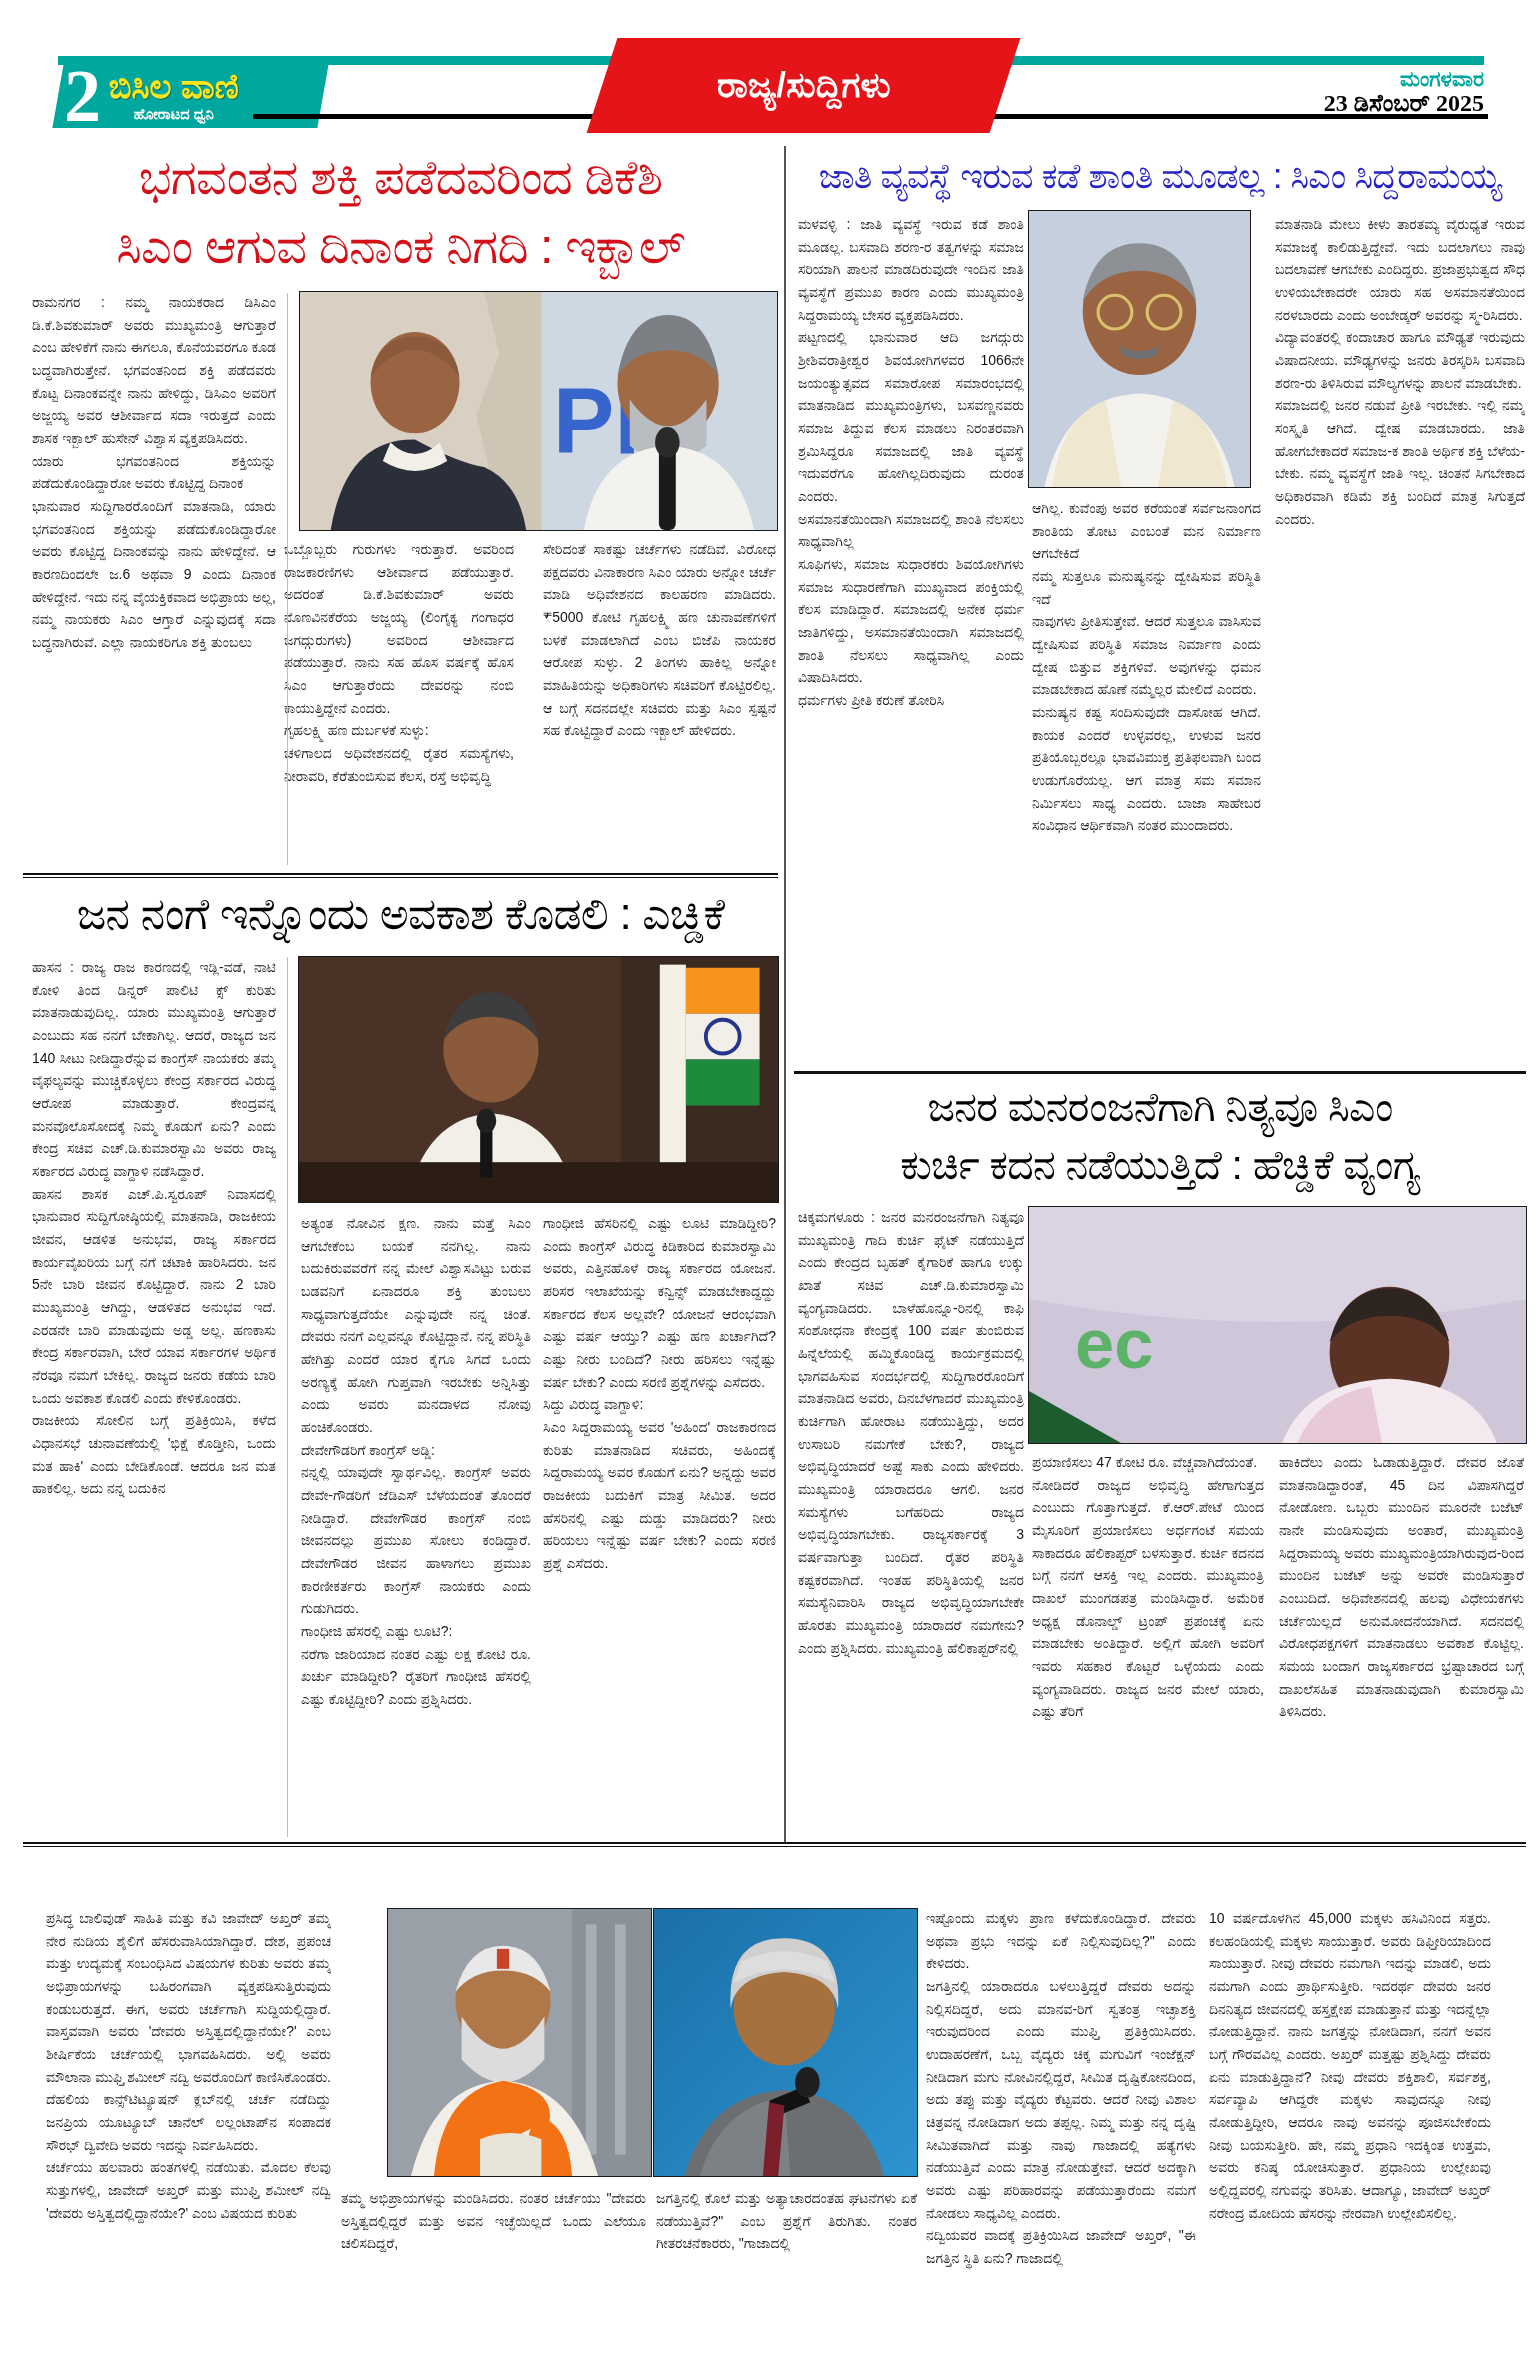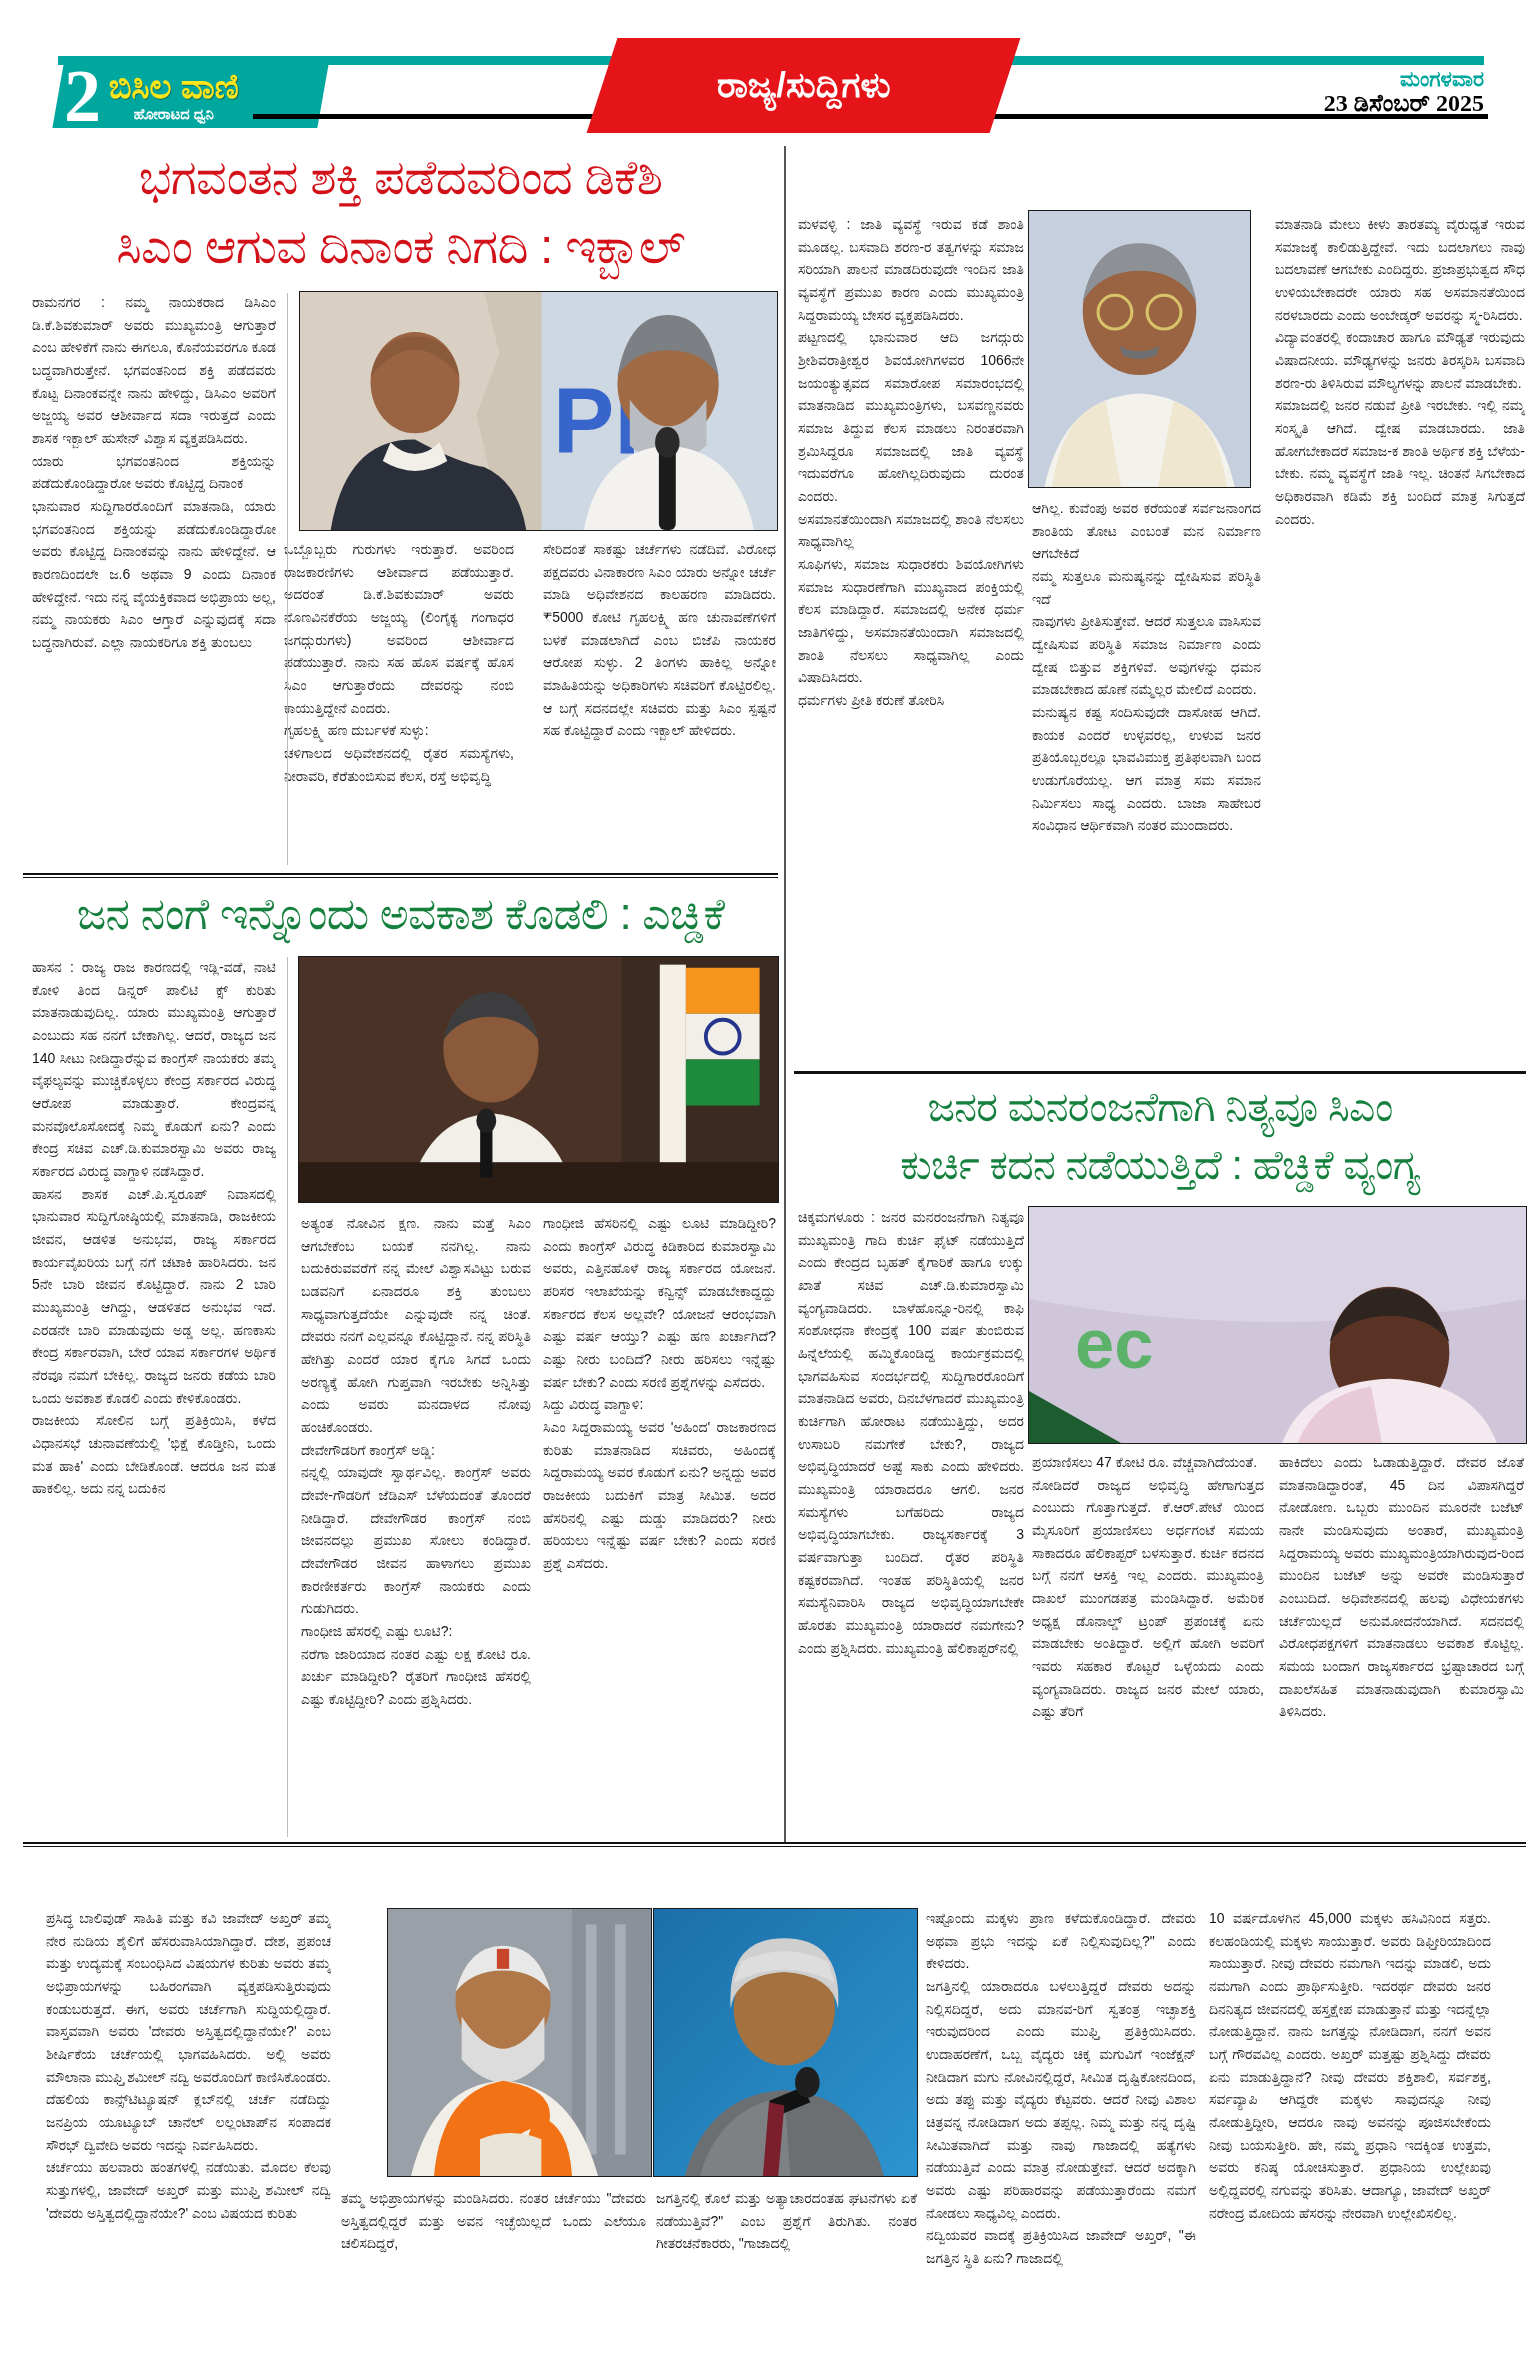--- a/index.html
+++ b/index.html
@@ -15,21 +15,21 @@
   .mast-tag{color:#ffffff;font-size:14.6px;font-weight:bold;text-align:center;margin-top:3.1px;}
   .section-ribbon{background:#e41418;transform:skewX(-18deg);display:flex;align-items:center;justify-content:center;}
   .section-ribbon span{transform:skewX(18deg);color:#ffffff;font-size:35px;font-weight:bold;}
   .weekday{color:#00a79e;font-size:21px;font-weight:bold;text-align:right;}
   .dateline{color:#000;font-size:24px;font-weight:bold;text-align:right;font-family:"Liberation Serif",serif;}
   .black-rule{background:#000;height:4.6px;}
   
   .hl{font-weight:normal;text-align:center;line-height:1.18;letter-spacing:-0.8px;}
   .hl-red{color:#d31118;}
   .hl-blue{color:#2724c4;}
-  .hl-black{color:#15803d;}
+  .hl-black{color:#000000;}
   
   .col{font-size:14px;line-height:1.62;text-align:justify;white-space:pre-line;color:#141414;overflow:hidden;
        font-family:"Liberation Sans",sans-serif;}
   .vdiv{width:1.5px;background:#555;}
   .cdiv{width:0.8px;background:#bdbdbd;}
   .hrule-thick{background:#111;height:3.1px;}
   .dbl{border-top:2.3px solid #111;border-bottom:0.8px solid #111;height:2.3px;background:#fff;}
   
   .photo{border:1.5px solid #1a1a1a;background:#ccc;overflow:hidden;}
   .photo svg{display:block;width:100%;height:100%;}
@@ -90,20 +90,21 @@
 
   <div class="abs col" style="left:284px;top:538px;width:230px;height:328px;">ಒಬ್ಬೊಬ್ಬರು ಗುರುಗಳು ಇರುತ್ತಾರೆ. ಅವರಿಂದ ರಾಜಕಾರಣಿಗಳು ಆಶೀರ್ವಾದ ಪಡೆಯುತ್ತಾರೆ. ಅದರಂತೆ ಡಿ.ಕೆ.ಶಿವಕುಮಾರ್ ಅವರು ನೊಣವಿನಕೆರೆಯ ಅಜ್ಜಯ್ಯ (ಲಿಂಗೈಕ್ಯ ಗಂಗಾಧರ ಜಗದ್ಗುರುಗಳು) ಅವರಿಂದ ಆಶೀರ್ವಾದ ಪಡೆಯುತ್ತಾರೆ. ನಾನು ಸಹ ಹೊಸ ವರ್ಷಕ್ಕೆ ಹೊಸ ಸಿಎಂ ಆಗುತ್ತಾರೆಂದು ದೇವರನ್ನು ನಂಬಿ ಕಾಯುತ್ತಿದ್ದೇನೆ ಎಂದರು.
 ಗೃಹಲಕ್ಷ್ಮಿ ಹಣ ದುರ್ಬಳಕೆ ಸುಳ್ಳು:
       ಚಳಿಗಾಲದ ಅಧಿವೇಶನದಲ್ಲಿ ರೈತರ ಸಮಸ್ಯೆಗಳು, ನೀರಾವರಿ, ಕೆರೆತುಂಬಿಸುವ ಕೆಲಸ, ರಸ್ತೆ ಅಭಿವೃದ್ಧಿ</div>
   <div class="abs col" style="left:543px;top:538px;width:233px;height:328px;">ಸೇರಿದಂತೆ ಸಾಕಷ್ಟು ಚರ್ಚೆಗಳು ನಡೆದಿವೆ. ವಿರೋಧ ಪಕ್ಷದವರು ವಿನಾಕಾರಣ ಸಿಎಂ ಯಾರು ಅನ್ನೋ ಚರ್ಚೆ ಮಾಡಿ ಅಧಿವೇಶನದ ಕಾಲಹರಣ ಮಾಡಿದರು. ₹5000 ಕೋಟಿ ಗೃಹಲಕ್ಷ್ಮಿ ಹಣ ಚುನಾವಣೆಗಳಿಗೆ ಬಳಕೆ ಮಾಡಲಾಗಿದೆ ಎಂಬ ಬಿಜೆಪಿ ನಾಯಕರ ಆರೋಪ ಸುಳ್ಳು. 2 ತಿಂಗಳು ಹಾಕಿಲ್ಲ ಅನ್ನೋ ಮಾಹಿತಿಯನ್ನು ಅಧಿಕಾರಿಗಳು ಸಚಿವರಿಗೆ ಕೊಟ್ಟಿರಲಿಲ್ಲ. ಆ ಬಗ್ಗೆ ಸದನದಲ್ಲೇ ಸಚಿವರು ಮತ್ತು ಸಿಎಂ ಸ್ಪಷ್ಟನೆ ಸಹ ಕೊಟ್ಟಿದ್ದಾರೆ ಎಂದು ಇಕ್ಬಾಲ್ ಹೇಳಿದರು.</div>
 
   <div class="abs cdiv" style="left:287px;top:293px;height:572px;"></div>
 
   <div class="abs dbl" style="left:23px;top:873px;width:755px;"></div>
 
+  <div class="abs hl hl-blue" style="left:794px;top:155px;width:732px;font-size:35px;">ಜಾತಿ ವ್ಯವಸ್ಥೆ ಇರುವ ಕಡೆ ಶಾಂತಿ ಮೂಡಲ್ಲ : ಸಿಎಂ ಸಿದ್ದರಾಮಯ್ಯ</div>
 
   <div class="abs col" style="left:798px;top:213px;width:226px;height:850px;">ಮಳವಳ್ಳಿ : ಜಾತಿ ವ್ಯವಸ್ಥೆ ಇರುವ ಕಡೆ ಶಾಂತಿ ಮೂಡಲ್ಲ. ಬಸವಾದಿ ಶರಣ-ರ ತತ್ವಗಳನ್ನು ಸಮಾಜ ಸರಿಯಾಗಿ ಪಾಲನೆ ಮಾಡದಿರುವುದೇ ಇಂದಿನ ಜಾತಿ ವ್ಯವಸ್ಥೆಗೆ ಪ್ರಮುಖ ಕಾರಣ ಎಂದು ಮುಖ್ಯಮಂತ್ರಿ ಸಿದ್ದರಾಮಯ್ಯ ಬೇಸರ ವ್ಯಕ್ತಪಡಿಸಿದರು.
       ಪಟ್ಟಣದಲ್ಲಿ ಭಾನುವಾರ ಆದಿ ಜಗದ್ಗುರು ಶ್ರೀಶಿವರಾತ್ರೀಶ್ವರ ಶಿವಯೋಗಿಗಳವರ 1066ನೇ ಜಯಂತ್ಯುತ್ಸವದ ಸಮಾರೋಪ ಸಮಾರಂಭದಲ್ಲಿ ಮಾತನಾಡಿದ ಮುಖ್ಯಮಂತ್ರಿಗಳು, ಬಸವಣ್ಣನವರು ಸಮಾಜ ತಿದ್ದುವ ಕೆಲಸ ಮಾಡಲು ನಿರಂತರವಾಗಿ ಶ್ರಮಿಸಿದ್ದರೂ ಸಮಾಜದಲ್ಲಿ ಜಾತಿ ವ್ಯವಸ್ಥೆ ಇದುವರೆಗೂ ಹೋಗಿಲ್ಲದಿರುವುದು ದುರಂತ ಎಂದರು.
       ಅಸಮಾನತೆಯಿಂದಾಗಿ ಸಮಾಜದಲ್ಲಿ ಶಾಂತಿ ನೆಲಸಲು ಸಾಧ್ಯವಾಗಿಲ್ಲ
       ಸೂಫಿಗಳು, ಸಮಾಜ ಸುಧಾರಕರು ಶಿವಯೋಗಿಗಳು ಸಮಾಜ ಸುಧಾರಣೆಗಾಗಿ ಮುಖ್ಯವಾದ ಪಂಕ್ತಿಯಲ್ಲಿ ಕೆಲಸ ಮಾಡಿದ್ದಾರೆ. ಸಮಾಜದಲ್ಲಿ ಅನೇಕ ಧರ್ಮ ಜಾತಿಗಳಿದ್ದು, ಅಸಮಾನತೆಯಿಂದಾಗಿ ಸಮಾಜದಲ್ಲಿ ಶಾಂತಿ ನೆಲಸಲು ಸಾಧ್ಯವಾಗಿಲ್ಲ ಎಂದು ವಿಷಾದಿಸಿದರು.
       ಧರ್ಮಗಳು ಪ್ರೀತಿ ಕರುಣೆ ತೋರಿಸಿ</div>
 
   <div class="abs photo" style="left:1028px;top:210px;width:221px;height:276px;">
     <svg viewBox="0 0 288 360" preserveAspectRatio="none">
       <rect width="288" height="360" fill="#c6cfdd"></rect>

